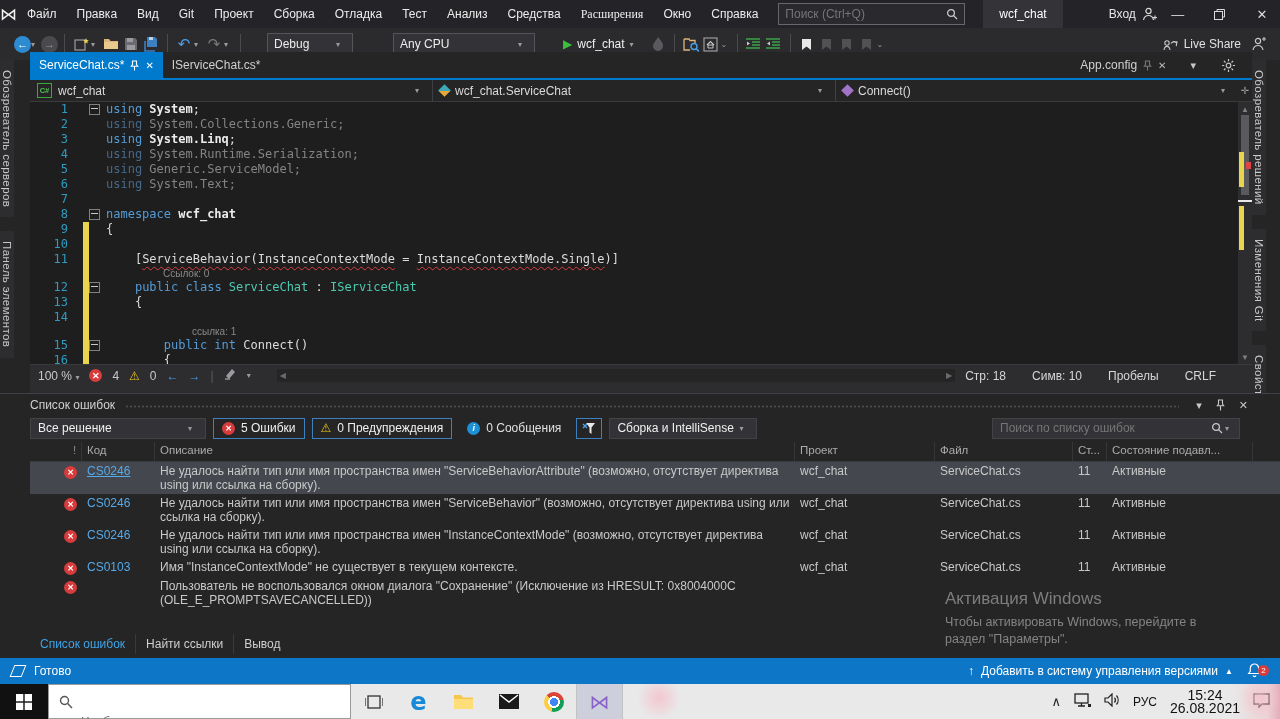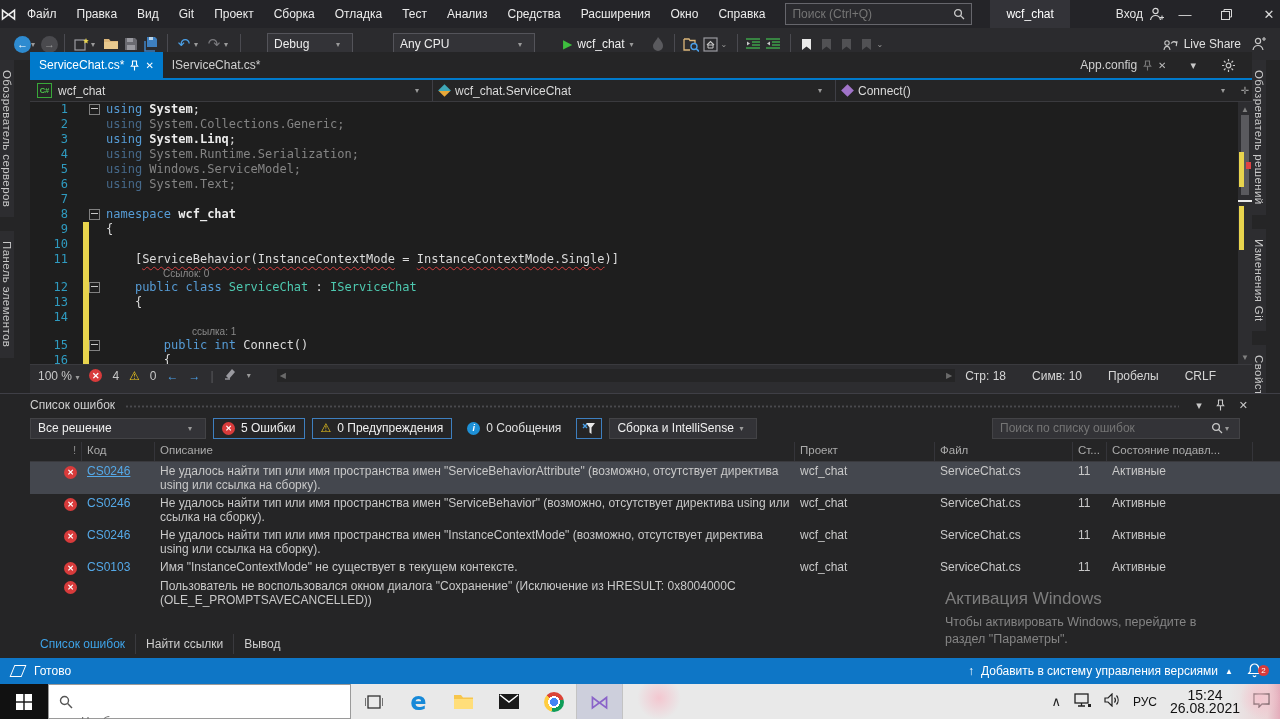--- a/index.html
+++ b/index.html
@@ -144,21 +144,21 @@
         <div class="menuitem" style="display: inline-block;">Файл</div>
         <div class="menuitem" style="display: inline-block;">Правка</div>
         <div class="menuitem" style="display: inline-block;">Вид</div>
         <div class="menuitem" style="display: inline-block;">Git</div>
         <div class="menuitem" style="display: inline-block;">Проект</div>
         <div class="menuitem" style="display: inline-block;">Сборка</div>
         <div class="menuitem" style="display: inline-block;">Отладка</div>
         <div class="menuitem" style="display: inline-block;">Тест</div>
         <div class="menuitem" style="display: inline-block;">Анализ</div>
         <div class="menuitem" style="display: inline-block;">Средства</div>
-        <div class="menuitem" style="display: inline-block;">Расширения</div>
+        <div class="menuitem" style="display: inline-block; font-family: Liberation Serif, serif;">Расширения</div>
         <div class="menuitem" style="display: inline-block;">Окно</div>
         <div class="menuitem" style="display: inline-block;">Справка</div>
       </nav>
     <div class="qsearch">
       <input placeholder="Поиск (Ctrl+Q)" style="">
       <span style="margin-right:6px;display:flex;">
         <svg width="12" height="12" viewBox="0 0 12 12">
             <circle cx="5" cy="5" r="3.4" fill="none" stroke="#C8C8C8" stroke-width="1.3"></circle>
             <path d="M7.6 7.6L11 11" stroke="#C8C8C8" stroke-width="1.3"></path>
           </svg>
@@ -372,21 +372,21 @@
         <span class="tcaret">▾</span>
       </div>
       <div class="navend">✛</div>
     </div>
     <div id="codearea">
       <div id="codelines">
           <div class="crow"><div class="lnum">1</div><div class="foldcol"><div class="foldbox"></div></div><div class="ltxt" style="white-space: pre;"><span class="seg-k">using </span><span class="seg-wb">System</span><span class="seg-w">;</span></div></div>
           <div class="crow"><div class="lnum">2</div><div class="foldcol"></div><div class="ltxt" style="white-space: pre;"><span class="seg-dk">using </span><span class="seg-d">System.Collections.Generic;</span></div></div>
           <div class="crow"><div class="lnum">3</div><div class="foldcol"></div><div class="ltxt" style="white-space: pre;"><span class="seg-k">using </span><span class="seg-wb">System.Linq</span><span class="seg-w">;</span></div></div>
           <div class="crow"><div class="lnum">4</div><div class="foldcol"></div><div class="ltxt" style="white-space: pre;"><span class="seg-dk">using </span><span class="seg-d">System.Runtime.Serialization;</span></div></div>
-          <div class="crow"><div class="lnum">5</div><div class="foldcol"></div><div class="ltxt" style="white-space: pre;"><span class="seg-dk">using </span><span class="seg-d">Windows.ServiceModel;</span></div></div>
+          <div class="crow"><div class="lnum">5</div><div class="foldcol"></div><div class="ltxt" style="white-space: pre;"><span class="seg-dk">using </span><span class="seg-d">Generic.ServiceModel;</span></div></div>
           <div class="crow"><div class="lnum">6</div><div class="foldcol"></div><div class="ltxt" style="white-space: pre;"><span class="seg-dk">using </span><span class="seg-d">System.Text;</span></div></div>
           <div class="crow"><div class="lnum">7</div><div class="foldcol"></div><div class="ltxt" style="white-space: pre;"></div></div>
           <div class="crow"><div class="lnum">8</div><div class="foldcol"><div class="foldbox"></div></div><div class="ltxt" style="white-space: pre;"><span class="seg-k">namespace </span><span class="seg-wb">wcf_chat</span></div></div>
           <div class="crow"><div class="lnum">9</div><div class="foldcol"></div><div class="ltxt" style="white-space: pre;"><span class="seg-w">{</span></div></div>
           <div class="crow"><div class="lnum">10</div><div class="foldcol"></div><div class="ltxt" style="white-space: pre;"></div></div>
           <div class="crow"><div class="lnum">11</div><div class="foldcol"></div><div class="ltxt" style="white-space: pre;"><span class="seg-w">    [</span><span class="seg-sq">ServiceBehavior</span><span class="seg-w">(</span><span class="seg-sq">InstanceContextMode</span><span class="seg-w"> = </span><span class="seg-sq">InstanceContextMode.Single</span><span class="seg-w">)]</span></div></div>
           <div class="crow lens" style="padding-left: 133px;">Ссылок: 0</div>
           <div class="crow"><div class="lnum">12</div><div class="foldcol"><div class="foldbox"></div></div><div class="ltxt" style="white-space: pre;"><span class="seg-w">    </span><span class="seg-k">public class </span><span class="seg-t">ServiceChat</span><span class="seg-w"> : </span><span class="seg-t">IServiceChat</span></div></div>
           <div class="crow"><div class="lnum">13</div><div class="foldcol"></div><div class="ltxt" style="white-space: pre;"><span class="seg-w">    {</span></div></div>
           <div class="crow"><div class="lnum">14</div><div class="foldcol"></div><div class="ltxt" style="white-space: pre;"></div></div>

